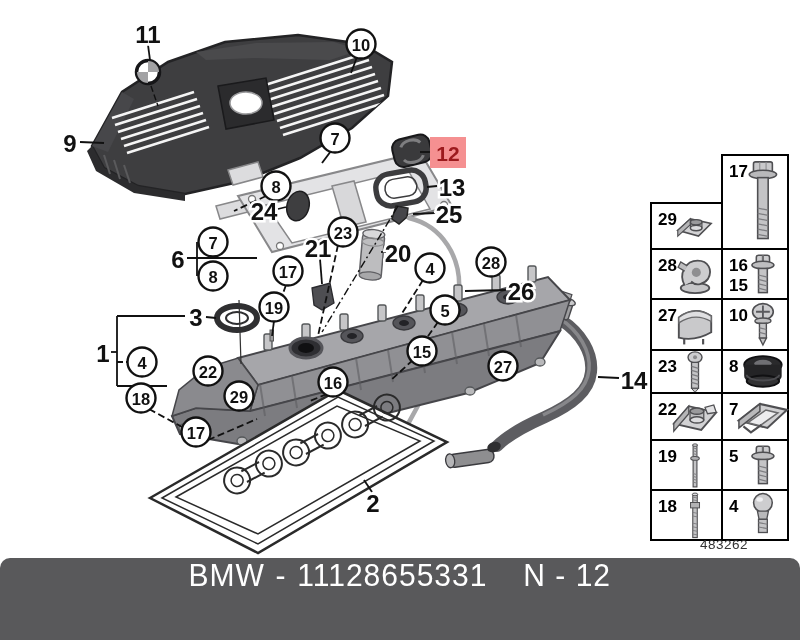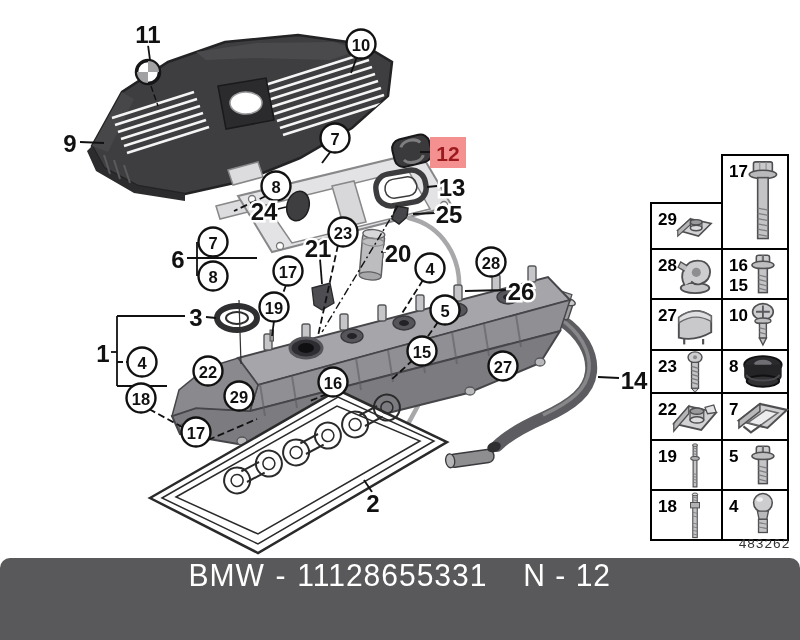--- a/index.html
+++ b/index.html
@@ -4,22 +4,22 @@
 <style>
   html,body{margin:0;padding:0;background:#fff;}
   .stage{position:relative;width:800px;height:640px;background:#fff;overflow:hidden;
          font-family:"Liberation Sans",sans-serif;}
   svg{position:absolute;left:0;top:0;}
   text{font-family:"Liberation Sans",sans-serif;}
   .co-circle-num{font-weight:bold;font-size:16.5px;fill:#111;}
   .co-plain{font-weight:bold;font-size:24px;fill:#111;paint-order:stroke;stroke:#fff;stroke-width:5px;}
   .co-red{font-weight:bold;font-size:21px;}
   .grid-num{font-weight:bold;font-size:17px;fill:#000;}
-  .diagram-number{position:absolute;right:10px;top:537px;width:90px;text-align:right;
-                  font-size:13.5px;color:#333;letter-spacing:.5px;font-family:Liberation Mono, monospace;}
+  .diagram-number{position:absolute;right:10px;top:537px;width:90px;
+                  font-size:13.5px;color:#333;letter-spacing:.5px;}
   .footer{position:absolute;left:0;top:558px;width:800px;height:96px;
           border-radius:10px 10px 0 0;display:flex;align-items:flex-start;justify-content:center;}
   .footer-inner{display:flex;align-items:baseline;gap:11px;font-size:31px;font-weight:400;
                 letter-spacing:1px;transform:scaleX(.97);}
   .footer-code{margin-left:26px;}
 </style>
 </head>
 <body>
 
 <div class="stage">

